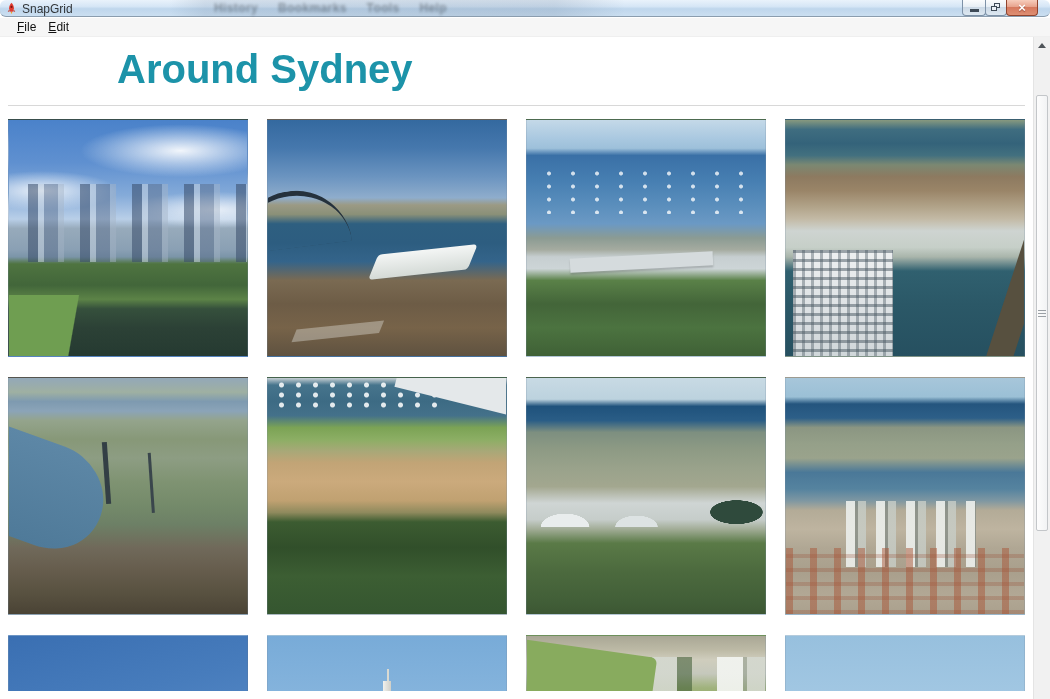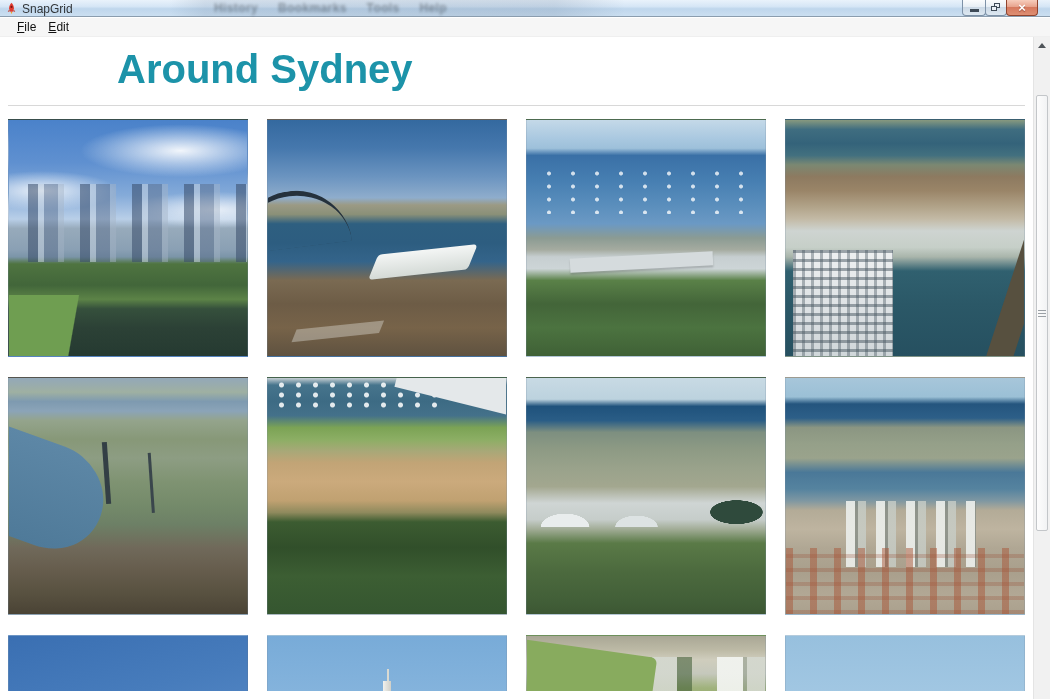--- a/index.html
+++ b/index.html
@@ -11,20 +11,21 @@
     font-family: "Liberation Sans", sans-serif;
   }
 
   
   .titlebar {
     position: absolute; top:0; left:0; width:1050px; height:17px;
     background:
       linear-gradient(90deg, rgba(255,255,255,0) 170px, rgba(100,122,148,.16) 205px, rgba(100,122,148,.20) 555px, rgba(255,255,255,0) 625px),
       linear-gradient(180deg,#e9f2fb 0%, #d6e6f6 40%, #bfd6ec 55%, #cbdff1 100%);
     border-bottom: 1px solid #8b9dae;
+    border-radius: 6px;
   }
   .app-icon { position:absolute; left:5px; top:2px; width:13px; height:13px; }
   .win-title {
     position:absolute; left:22px; top:2px;
     font-size:12px; color:#323639;
   }
   .ghost {
     position:absolute; left:214px; top:1px;
     font-size:12px; font-weight:bold; color:#2c3238;
     opacity:.42; filter: blur(1.4px);

